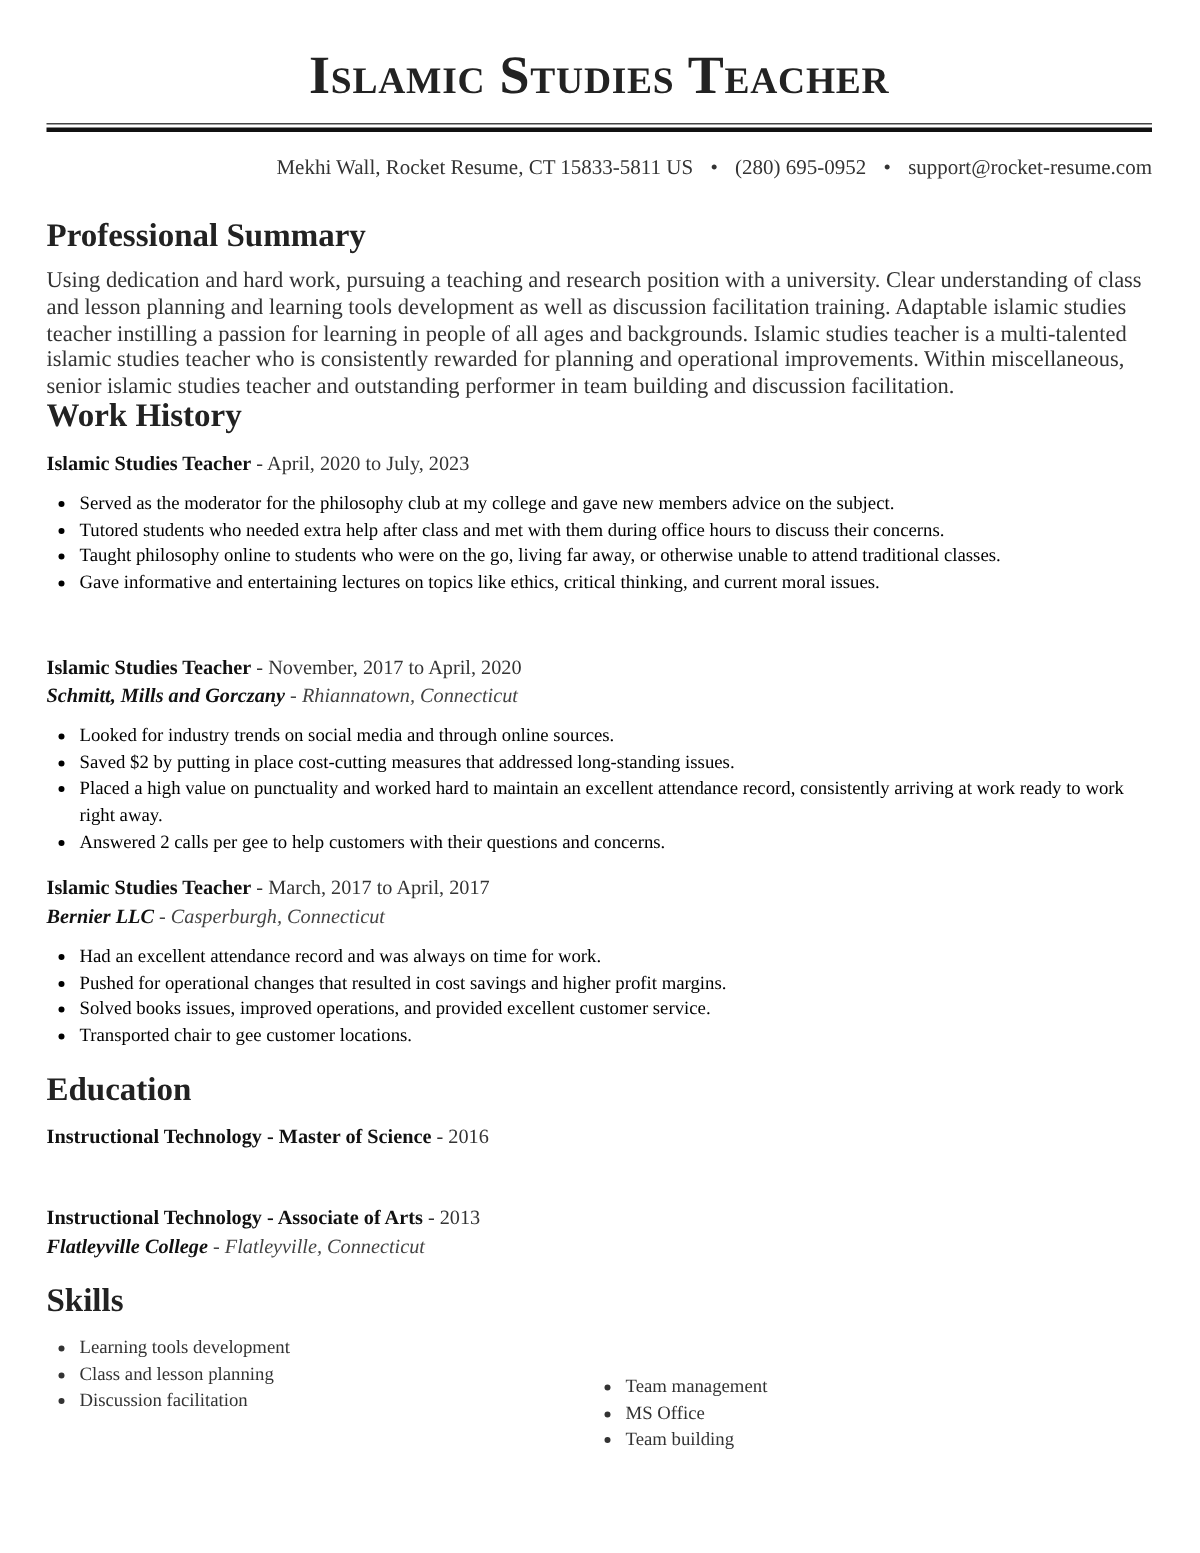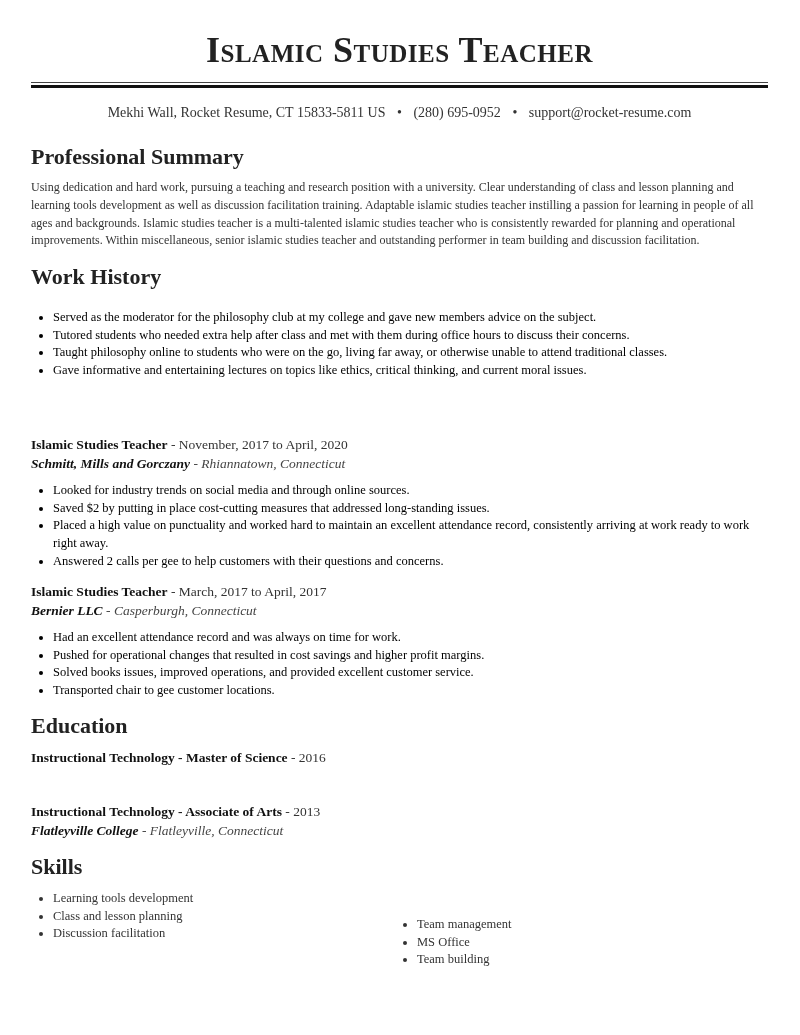--- a/index.html
+++ b/index.html
@@ -18,28 +18,28 @@
       font-size: 36px; font-weight: bold;
       font-variant: small-caps;
       letter-spacing: 0.5px;
       color: #222222;
       line-height: 44px;
     }
     .rule-thin { position: absolute; left: 0; top: 82px; width: 737px; height: 1px; background: #444; }
     .rule-thick { position: absolute; left: 0; top: 85px; width: 737px; height: 3px; background: #111; }
     .contact {
       position: absolute; left: 0; top: 104px; width: 737px;
-      text-align: center; font-size: 14px; color: #333; line-height: 18px;
+      text-align: right; font-size: 14px; color: #333; line-height: 18px;
     }
     .contact .sep { margin: 0 8px; }
     .section-title {
       position: absolute; left: 0; font-size: 22px; font-weight: bold; color: #222; line-height: 26px;
     }
     .para {
-      position: absolute; left: 0; width: 737px; font-size: 12px; line-height: 17.8px; color: #333;
+      position: absolute; left: 0; width: 737px; font-size: 15px; line-height: 17.8px; color: #333;
     }
     .job { position: absolute; left: 0; width: 737px; }
     .job .line1 { font-size: 13.5px; line-height: 18px; color: #333; }
     .job .line1 b { color: #111; }
     .job .line2 { font-size: 13.5px; line-height: 18px; margin-top: 1px; font-style: italic; color: #444; }
     .job .line2 b { color: #111; }
     ul.bullets {
       margin: 9px 0 0 0; padding: 0 0 0 22px;
       font-size: 12.5px; line-height: 17.7px; color: #000000;
     }
@@ -64,20 +64,21 @@
     <span class="sep">•</span>
     <span>support@rocket-resume.com</span>
   </div>
 
   <div class="section-title" style="top:144px;">Professional Summary</div>
   <div class="para" style="top:179px;">Using dedication and hard work, pursuing a teaching and research position with a university. Clear understanding of class and lesson planning and learning tools development as well as discussion facilitation training. Adaptable islamic studies teacher instilling a passion for learning in people of all ages and backgrounds. Islamic studies teacher is a multi-talented islamic studies teacher who is consistently rewarded for planning and operational improvements. Within miscellaneous, senior islamic studies teacher and outstanding performer in team building and discussion facilitation.</div>
 
   <div class="section-title" style="top:264px;">Work History</div>
 
   <div class="job" style="top:300px;">
+    <div class="line1"><b>Islamic Studies Teacher</b><span> - April, 2020 to July, 2023</span></div>
     <ul class="bullets">
       <li>Served as the moderator for the philosophy club at my college and gave new members advice on the subject.</li>
       <li>Tutored students who needed extra help after class and met with them during office hours to discuss their concerns.</li>
       <li>Taught philosophy online to students who were on the go, living far away, or otherwise unable to attend traditional classes.</li>
       <li>Gave informative and entertaining lectures on topics like ethics, critical thinking, and current moral issues.</li>
     </ul>
   </div>
 
   <div class="job" style="top:436px;">
     <div class="line1"><b>Islamic Studies Teacher</b><span> - November, 2017 to April, 2020</span></div>

